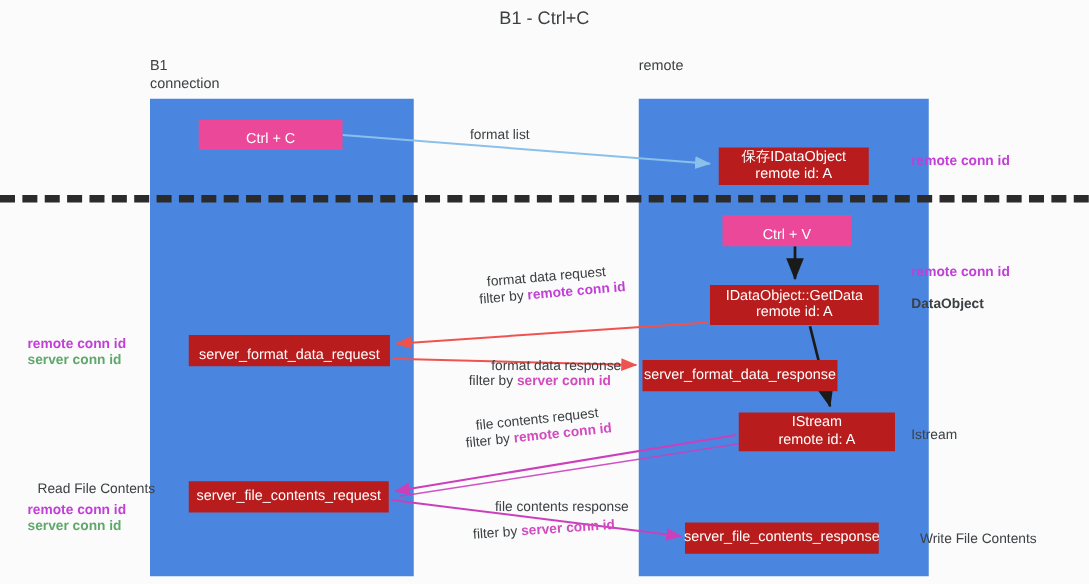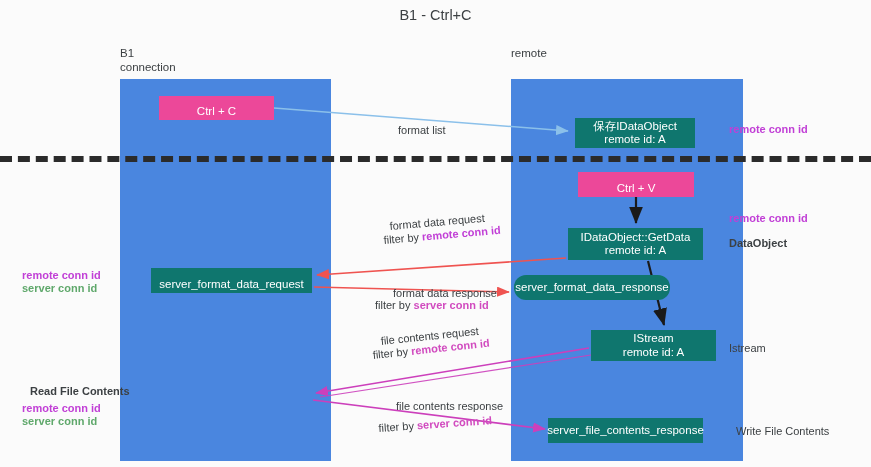--- a/index.html
+++ b/index.html
@@ -28,58 +28,58 @@
     font-size:14.5px;line-height:19px;color:#3c4043;
   }
 
   
   .node{
     position:absolute;display:flex;align-items:center;justify-content:center;
     text-align:center;color:#ffffff;font-size:11.5px;line-height:13.5px;
     box-sizing:border-box;padding:2px 4px;
   }
   .node.green{background:#ec4899;align-items:flex-end;}
-  .node.orange{background:#0f766e;}
+  .node.orange{background:#b91c1c;}
 
   #n-ctrlc{left:159px;top:96px;width:115px;height:24px;}
   #n-save{left:575px;top:118px;width:120px;height:30px;}
-  #n-ctrlv{left:578px;top:172px;width:116px;height:25px;}
+  #n-ctrlv{left:578px;top:172px;width:103px;height:25px;}
   #n-getdata{left:568px;top:228px;width:135px;height:32px;}
   #n-sfdreq{left:151px;top:268px;width:161px;height:25px;align-items:flex-end;}
-  #n-sfdresp{left:514px;top:275px;width:156px;height:25px;border-radius:12px;}
+  #n-sfdresp{left:514px;top:288px;width:156px;height:25px;}
   #n-istream{left:591px;top:330px;width:125px;height:31px;}
   #n-sfcreq{left:151px;top:385px;width:160px;height:25px;}
   #n-sfcresp{left:548px;top:418px;width:155px;height:25px;}
 
   
   .lbl{position:absolute;font-size:11px;line-height:14px;white-space:nowrap;}
   .lbl.dark{color:#3c4043;}
   .purple{color:#c13fd6;font-weight:bold;}
   .green-t{color:#5fa86b;font-weight:bold;}
   .magenta{color:#d14bbf;font-weight:bold;}
 
-  #l-formatlist{left:398px;top:101px;margin-top:22px;}
+  #l-formatlist{left:376px;top:101px;}
   #l-fdreq{left:389px;top:219px;transform:rotate(-5deg);transform-origin:left top;}
   #l-fdreq2{left:383px;top:233px;transform:rotate(-5deg);transform-origin:left top;}
   #l-fdresp{left:393px;top:286px;}
   #l-fdresp2{left:375px;top:298px;}
   #l-fcreq{left:380px;top:334px;transform:rotate(-6deg);transform-origin:left top;}
   #l-fcreq2{left:372px;top:348px;transform:rotate(-6deg);transform-origin:left top;}
   #l-fcresp{left:396px;top:399px;}
   #l-fcresp2{left:378px;top:421px;transform:rotate(-4deg);transform-origin:left top;}
 
   #l-rc1{left:729px;top:122px;}
   #l-rc2{left:729px;top:211px;}
   #l-dataobject{left:729px;top:236px;font-weight:bold;}
   #l-istream{left:729px;top:341px;}
   #l-writefc{left:736px;top:424px;}
 
   #l-left1{left:22px;top:268px;}
   #l-left2{left:22px;top:281px;}
-  #l-readfc{left:30px;top:384px;font-weight:bold;}
+  #l-readfc{left:30px;top:384px;}
   #l-left3{left:22px;top:401px;}
   #l-left4{left:22px;top:414px;}
 
   
   #divider{
     position:absolute;left:0;top:156px;width:871px;height:0;
     border-top:6px dashed #2b2b2b;
   }
 </style>
 </head>
@@ -165,20 +165,23 @@
     <span>server_format_data_response</span>
   </div>
 
   <div class="node orange" id="n-istream">
     <div>
       <div>IStream</div>
       <div>remote id: A</div>
     </div>
   </div>
 
+  <div class="node orange" id="n-sfcreq">
+    <span>server_file_contents_request</span>
+  </div>
 
   <div class="node orange" id="n-sfcresp">
     <span>server_file_contents_response</span>
   </div>
 
   <div class="lbl dark" id="l-formatlist">format list</div>
 
   <div class="lbl dark" id="l-fdreq">format data request</div>
   <div class="lbl dark" id="l-fdreq2">
     <span>filter by </span><span class="purple">remote conn id</span>

